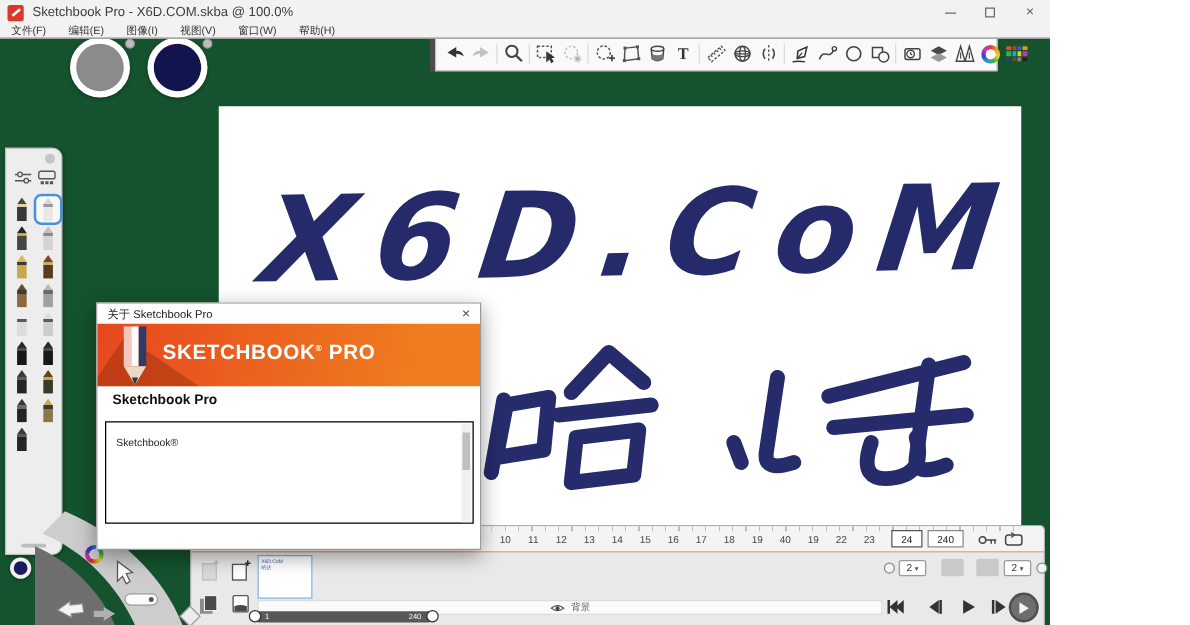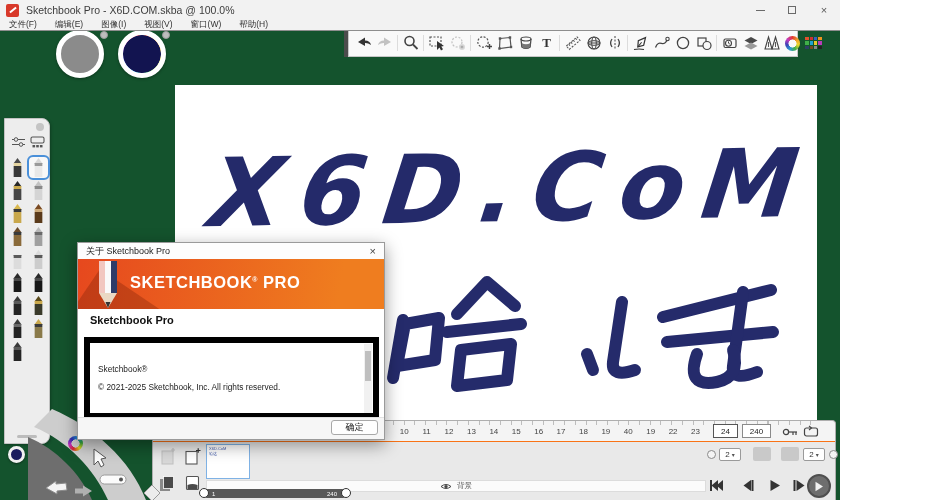--- a/index.html
+++ b/index.html
@@ -111,22 +111,22 @@
   .dlg-title{height:16px;display:flex;align-items:center;padding:0 8px;background:#fdfdfd;font-size:9px;color:#222}
   .dlg-close{margin-left:auto;color:#444;font-size:11px;line-height:1}
   .dlg-banner{position:relative;height:50px;background:linear-gradient(100deg,#e6481e 0%,#ef7d1f 85%);overflow:hidden}
   .pencil-shadow{position:absolute;left:22px;top:10px;width:170px;height:90px;background:rgba(110,25,8,.30);transform:rotate(34deg);transform-origin:top left}
   .pencil{position:absolute;left:16px;top:2px}
   .brand{position:absolute;left:52px;top:14px;color:#fff;font-weight:bold;font-size:16.5px;letter-spacing:.5px;white-space:nowrap}
   .brand sup{font-size:7px}
   .dlg-product{margin:5px 0 0 12px;font-weight:bold;font-size:11px;color:#111}
   .dlg-version{margin:3px 0 0 12px;font-size:8.5px;color:#222;display:flex}
   .dlg-version .bd{margin-left:42px}
-  .license-box{position:absolute;left:6px;top:94px;width:295px;height:82px;border:6px solid #000000;background:#fff;
-    padding:21px 16px 5px 8px;font-size:8.3px;color:#222;line-height:1.35;overflow:hidden}
+  .license-box{position:absolute;left:6px;top:94px;width:295px;height:82px;border:1px solid #000000;background:#fff;
+    padding:11px 16px 5px 8px;font-size:8.3px;color:#222;line-height:1.35;overflow:hidden}
   .license-box p{margin-bottom:7px}
   .license-scroll{position:absolute;right:1px;top:1px;width:8px;height:79px;background:#f1f1f1}
   .license-thumb{position:absolute;right:1px;top:7px;width:6px;height:30px;background:#bfbfbf}
   .dlg-footer{position:absolute;left:0;right:0;bottom:0;height:22px;background:#f6f6f6;border-top:1px solid #e2e2e2}
   .ok-btn{position:absolute;right:6px;bottom:4px;width:47px;height:15px;background:#fefefe;border:1px solid #a8a8a8;border-radius:3px;
     font-size:9px;color:#111;display:flex;align-items:center;justify-content:center}
 </style>
 </head>
 <body>
 
@@ -544,24 +544,20 @@
         <rect x="11" y="0" width="6" height="32" fill="#fafafa"></rect>
         <rect x="17" y="0" width="6" height="32" fill="#2e3b68"></rect>
         <path d="M5 32 L14 47 L23 32 Z" fill="#ead9c4"></path>
         <path d="M11.5 41 L14 47 L16.5 41 Z" fill="#333"></path>
       </svg>
       <div class="brand"><span>SKETCHBOOK</span><sup>®</sup><span> PRO</span></div>
     </div>
     <div class="dlg-product">Sketchbook Pro</div>
     <div class="license-box">
       <p>Sketchbook®</p>
-      <p>© 2021-2025 Sketchbook, Inc. All rights reserved.</p>
 
       <div class="license-scroll">
           <div class="license-thumb"></div>
         </div>
     </div>
-    <div class="dlg-footer">
-      <div class="ok-btn">确定</div>
-    </div>
   </div>
 
 </div>
 
 </body></html>

